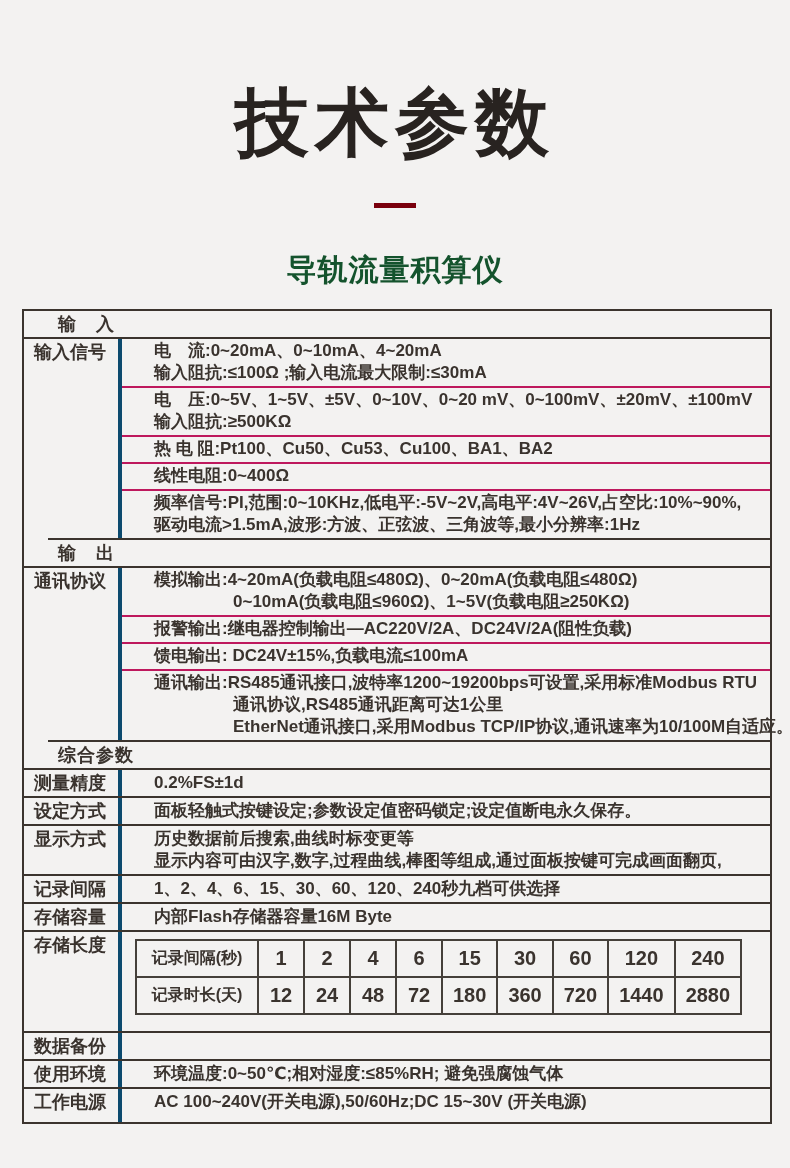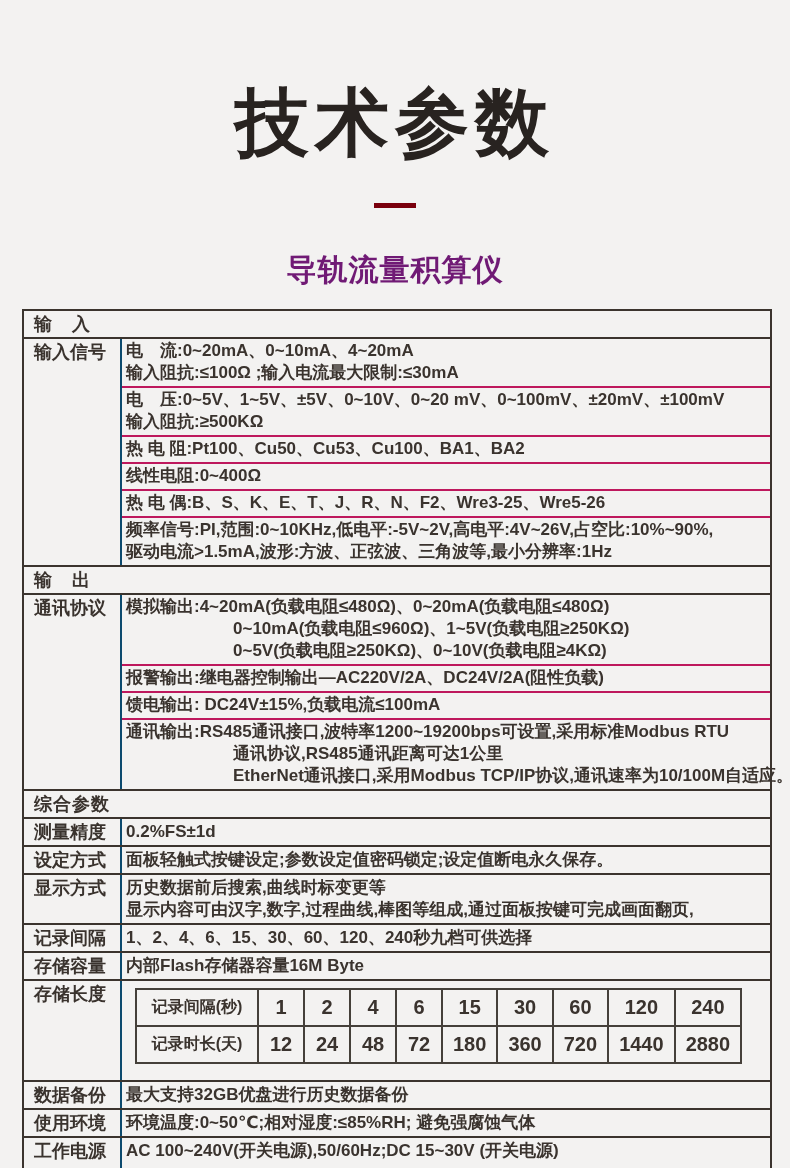--- a/index.html
+++ b/index.html
@@ -20,54 +20,54 @@
     line-height: 1.15;
   }
   .title-divider {
     width: 42px; height: 5px;
     background: #7a000d;
     margin: 38px auto 0;
   }
   .page-subtitle {
     font-size: 30px;
     font-weight: 700;
-    color: #701a75;
+    color: #14532d;
     margin-top: 42px;
     letter-spacing: 1px;
   }
   .spec-table {
     margin: 18px 0 0 22px;
     width: 750px;
     border: 2px solid #3b342e;
     background: #f3f2f1;
   }
   .row { display: flex; border-top: 2px solid #3b342e; }
   .row:first-child { border-top: none; }
   .label {
     flex: 0 0 98px;
     width: 98px;
-    border-right: 2px solid #0c4a6e;
+    border-right: 4px solid #0c4a6e;
     padding: 2px 2px 2px 10px;
     font-size: 18px;
     font-weight: 700;
     line-height: 22px;
   }
-  .row.section { min-height: 26px; }
+  .row.section { min-height: 26px; margin-left: 24px; }
   .row.section .label {
     flex: 1; width: auto; border-right: none;
     letter-spacing: 1px;
   }
   .content { flex: 1; min-width: 0; }
   .subrow { border-top: 2px solid #be185d; padding: 1px 0 2px; }
   .subrow:first-child { border-top: none; }
   .line {
     font-size: 17px;
     font-weight: 600;
     line-height: 22px;
-    padding-left: 4px;
+    padding-left: 32px;
     white-space: nowrap;
   }
   .line.indent { padding-left: 100px; margin-left: 11px; }
   .row.simple .subrow { padding: 2px 0 2px; }
   .row:last-child .subrow { padding-bottom: 9px; }
   
   .storage-wrap { padding: 7px 0 16px 13px; }
   .itable { display: table; border-collapse: collapse; }
   .itr { display: table-row; }
   .ith, .itd {
@@ -114,38 +114,34 @@
           <div class="line">电　压:0~5V、1~5V、±5V、0~10V、0~20 mV、0~100mV、±20mV、±100mV</div>
           <div class="line">输入阻抗:≥500KΩ</div>
         </div>
         <div class="subrow">
           <div class="line">热 电 阻:Pt100、Cu50、Cu53、Cu100、BA1、BA2</div>
         </div>
         <div class="subrow">
           <div class="line">线性电阻:0~400Ω</div>
         </div>
         <div class="subrow">
-          <div class="line">热 电 偶:B、S、K、E、T、J、R、N、F2、Wre3-25、Wre5-26</div>
-        </div>
-        <div class="subrow">
           <div class="line">频率信号:PI,范围:0~10KHz,低电平:-5V~2V,高电平:4V~26V,占空比:10%~90%,</div>
           <div class="line">驱动电流&gt;1.5mA,波形:方波、正弦波、三角波等,最小分辨率:1Hz</div>
         </div>
       </div>
     </div>
     <div class="row section">
       <div class="label section-label">输　出</div>
     </div>
     <div class="row group">
       <div class="label">通讯协议</div>
       <div class="content">
         <div class="subrow">
           <div class="line">模拟输出:4~20mA(负载电阻≤480Ω)、0~20mA(负载电阻≤480Ω)</div>
           <div class="line indent">0~10mA(负载电阻≤960Ω)、1~5V(负载电阻≥250KΩ)</div>
-          <div class="line indent">0~5V(负载电阻≥250KΩ)、0~10V(负载电阻≥4KΩ)</div>
         </div>
         <div class="subrow">
           <div class="line">报警输出:继电器控制输出—AC220V/2A、DC24V/2A(阻性负载)</div>
         </div>
         <div class="subrow">
           <div class="line">馈电输出: DC24V±15%,负载电流≤100mA</div>
         </div>
         <div class="subrow">
           <div class="line">通讯输出:RS485通讯接口,波特率1200~19200bps可设置,采用标准Modbus RTU</div>
           <div class="line indent">通讯协议,RS485通讯距离可达1公里</div>
@@ -225,25 +221,20 @@
               <div class="itd">720</div>
               <div class="itd">1440</div>
               <div class="itd">2880</div>
             </div>
           </div>
         </div>
       </div>
     </div>
     <div class="row simple">
       <div class="label">数据备份</div>
-      <div class="content">
-        <div class="subrow">
-          <div class="line">最大支持32GB优盘进行历史数据备份</div>
-        </div>
-      </div>
     </div>
     <div class="row simple">
       <div class="label">使用环境</div>
       <div class="content">
         <div class="subrow">
           <div class="line">环境温度:0~50℃;相对湿度:≤85%RH; 避免强腐蚀气体</div>
         </div>
       </div>
     </div>
     <div class="row simple">

